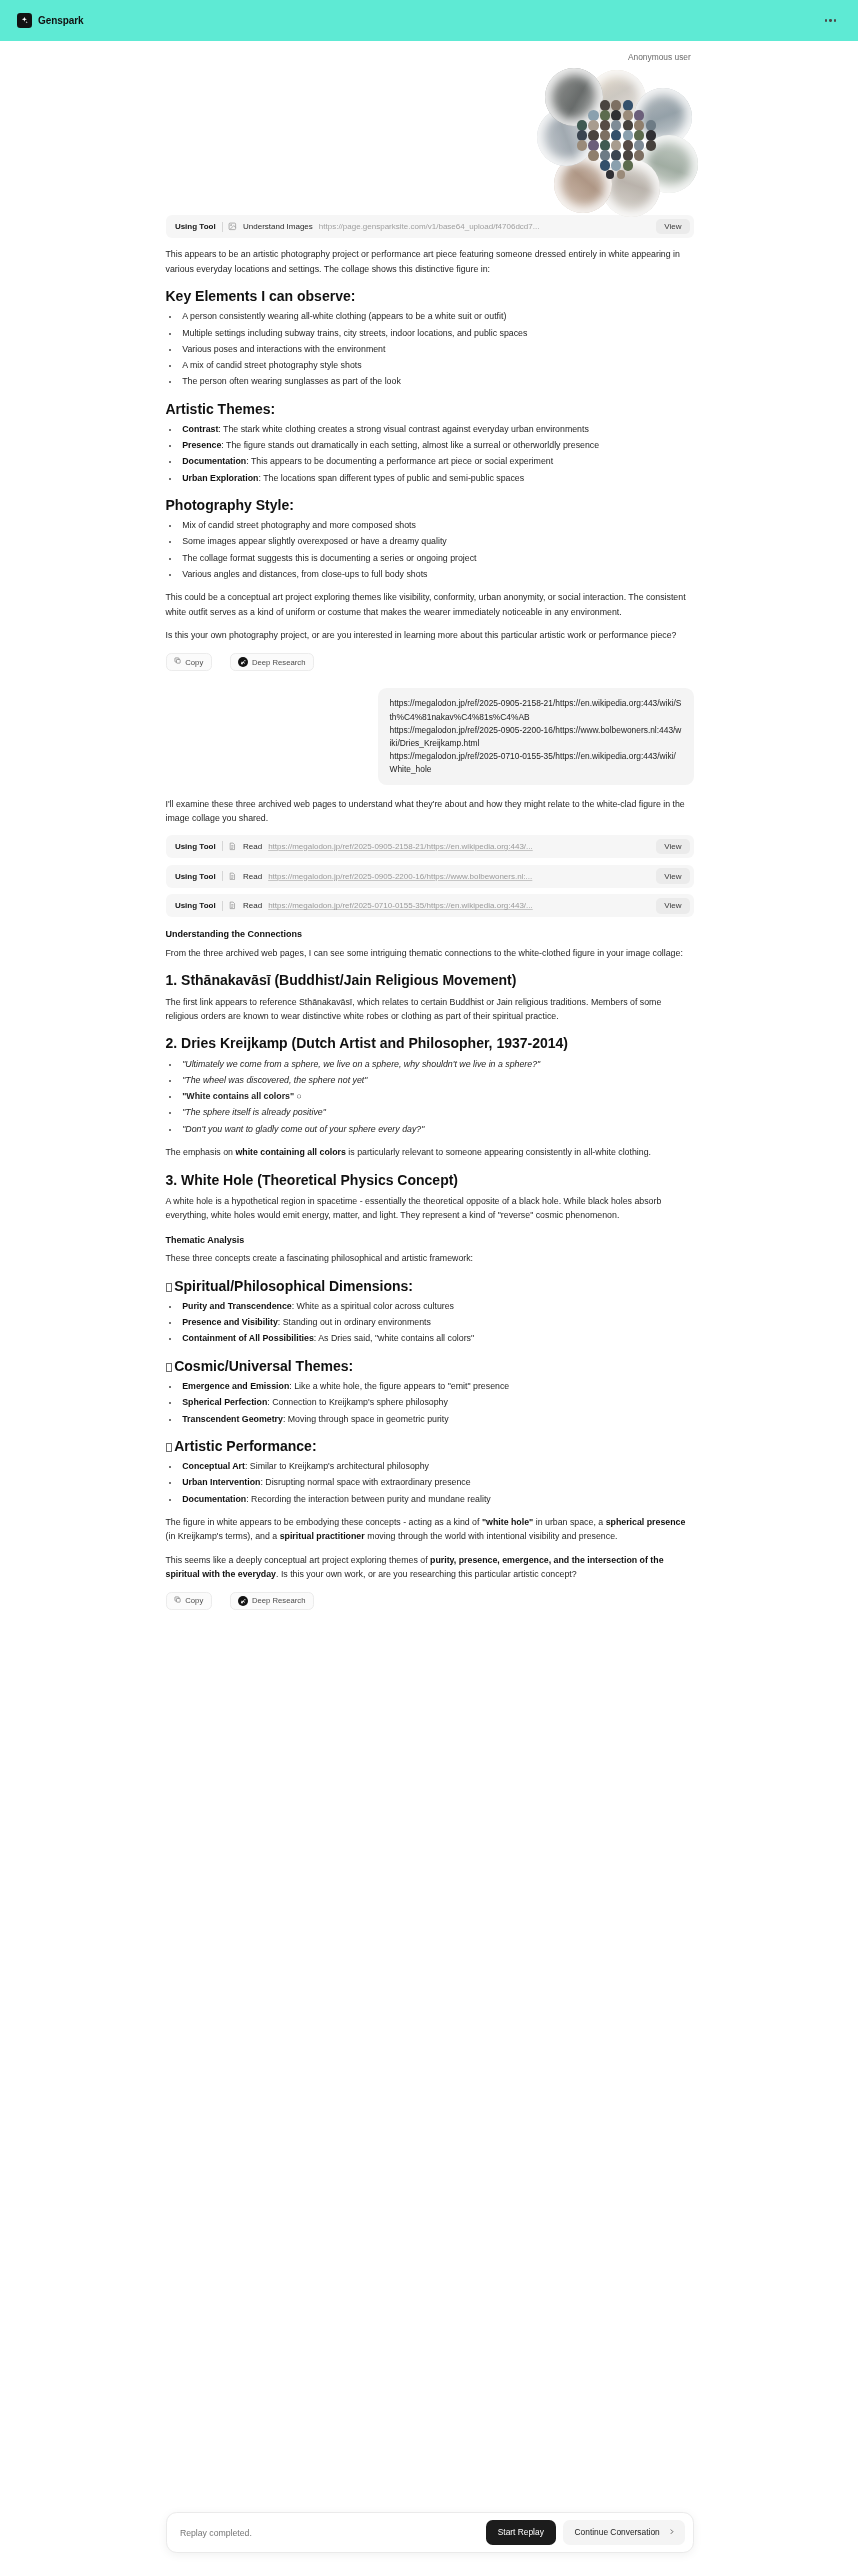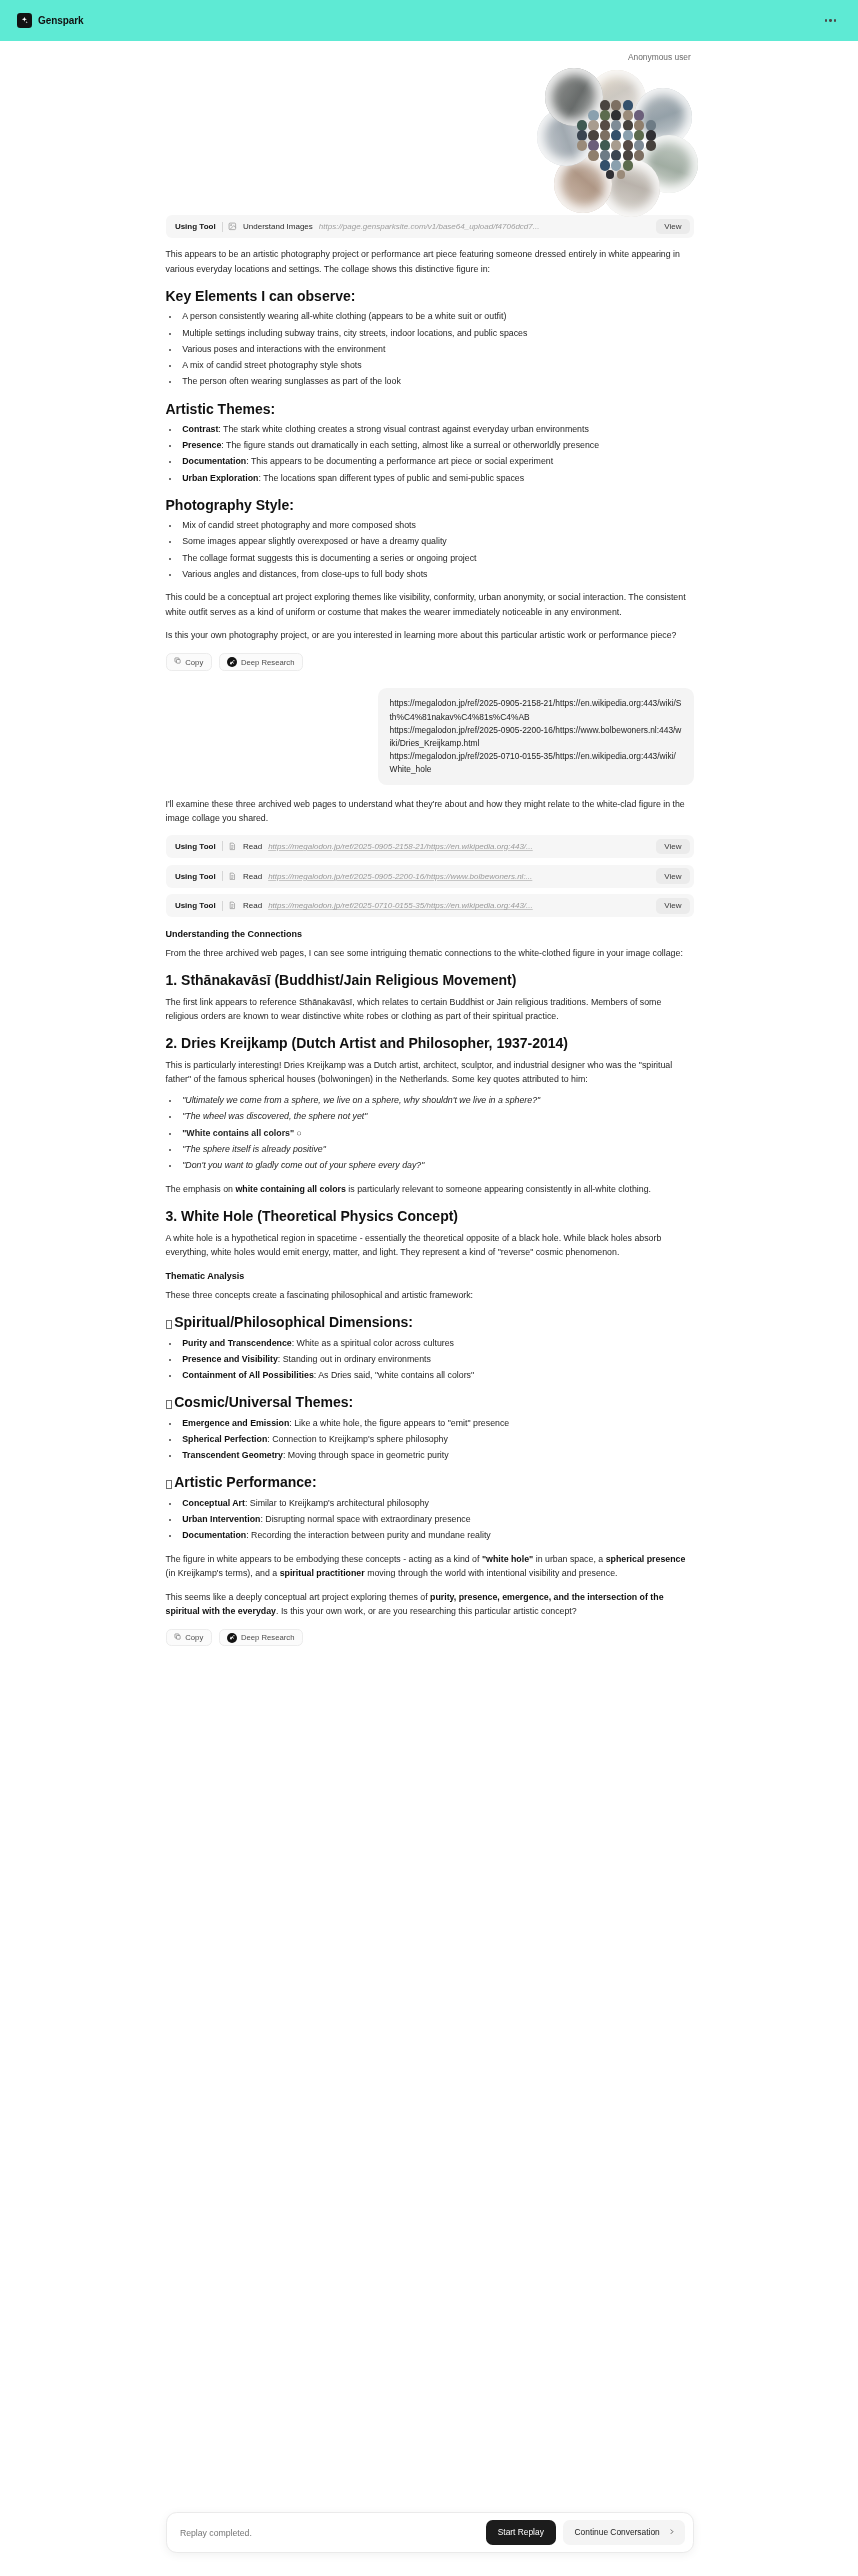--- a/index.html
+++ b/index.html
@@ -178,31 +178,30 @@
     width: 0.7px; height: 10px; background: #d6d6d6; flex: none;
   }
   .toolrow .ticon { display: flex; align-items: center; flex: none; color: #8a8a8a; }
   .toolrow .tname {
     font-size: 8px; color: #2b2b2b; white-space: nowrap; flex: none;
   }
   .toolrow .turl {
     font-size: 8px; color: #a0a0a0;
     white-space: nowrap; overflow: hidden; text-overflow: ellipsis;
     flex: 1 1 auto;
-    font-style: italic;
   }
   .toolrow .turl.link { color: #9a9a9a; text-decoration: underline; text-decoration-color: #c6c6c6; }
   .toolrow .view {
     font-size: 8px; color: #3a3a3a;
     background: #ebebeb; border-radius: 4.7px;
     padding: 3.3px 8px; flex: none; cursor: pointer;
   }
 
   
-  .chips { display: flex; gap: 7px; margin: 10.7px 0 4px; }
+  .chips { display: flex; gap: 18px; margin: 10.7px 0 4px; }
   .chip {
     display: flex; align-items: center; gap: 4px;
     height: 17.4px; padding: 0 7.4px;
     border-radius: 5.3px;
     background: #fbfbfb;
     border: 0.7px solid #ececec;
     font-size: 7.7px;
     color: #4d4d4d;
     cursor: pointer;
     white-space: nowrap;
@@ -479,21 +478,20 @@
     </div>
 
 
     <h3 class="sec big">Understanding the Connections</h3>
     <p class="para tight">From the three archived web pages, I can see some intriguing thematic connections to the white-clothed figure in your image collage:</p>
 
     <h3 class="sec">1. Sthānakavāsī (Buddhist/Jain Religious Movement)</h3>
     <p class="para tight">The first link appears to reference Sthānakavāsī, which relates to certain Buddhist or Jain religious traditions. Members of some religious orders are known to wear distinctive white robes or clothing as part of their spiritual practice.</p>
 
     <h3 class="sec">2. Dries Kreijkamp (Dutch Artist and Philosopher, 1937-2014)</h3>
-    <p class="para tight">This is particularly interesting! Dries Kreijkamp was a Dutch artist, architect, sculptor, and industrial designer who was the "spiritual father" of the famous spherical houses (bolwoningen) in the Netherlands. Some key quotes attributed to him:</p>
     <ul class="bul">
       <li class="it">"Ultimately we come from a sphere, we live on a sphere, why shouldn't we live in a sphere?"</li>
       <li class="it">"The wheel was discovered, the sphere not yet"</li>
       <li class="bd">"White contains all colors" ○</li>
       <li class="it">"The sphere itself is already positive"</li>
       <li class="it">"Don't you want to gladly come out of your sphere every day?"</li>
     </ul>
     <p class="para"><span>The emphasis on </span><span class="bd">white containing all colors</span><span> is particularly relevant to someone appearing consistently in all-white clothing.</span></p>
 
     <h3 class="sec">3. White Hole (Theoretical Physics Concept)</h3>

